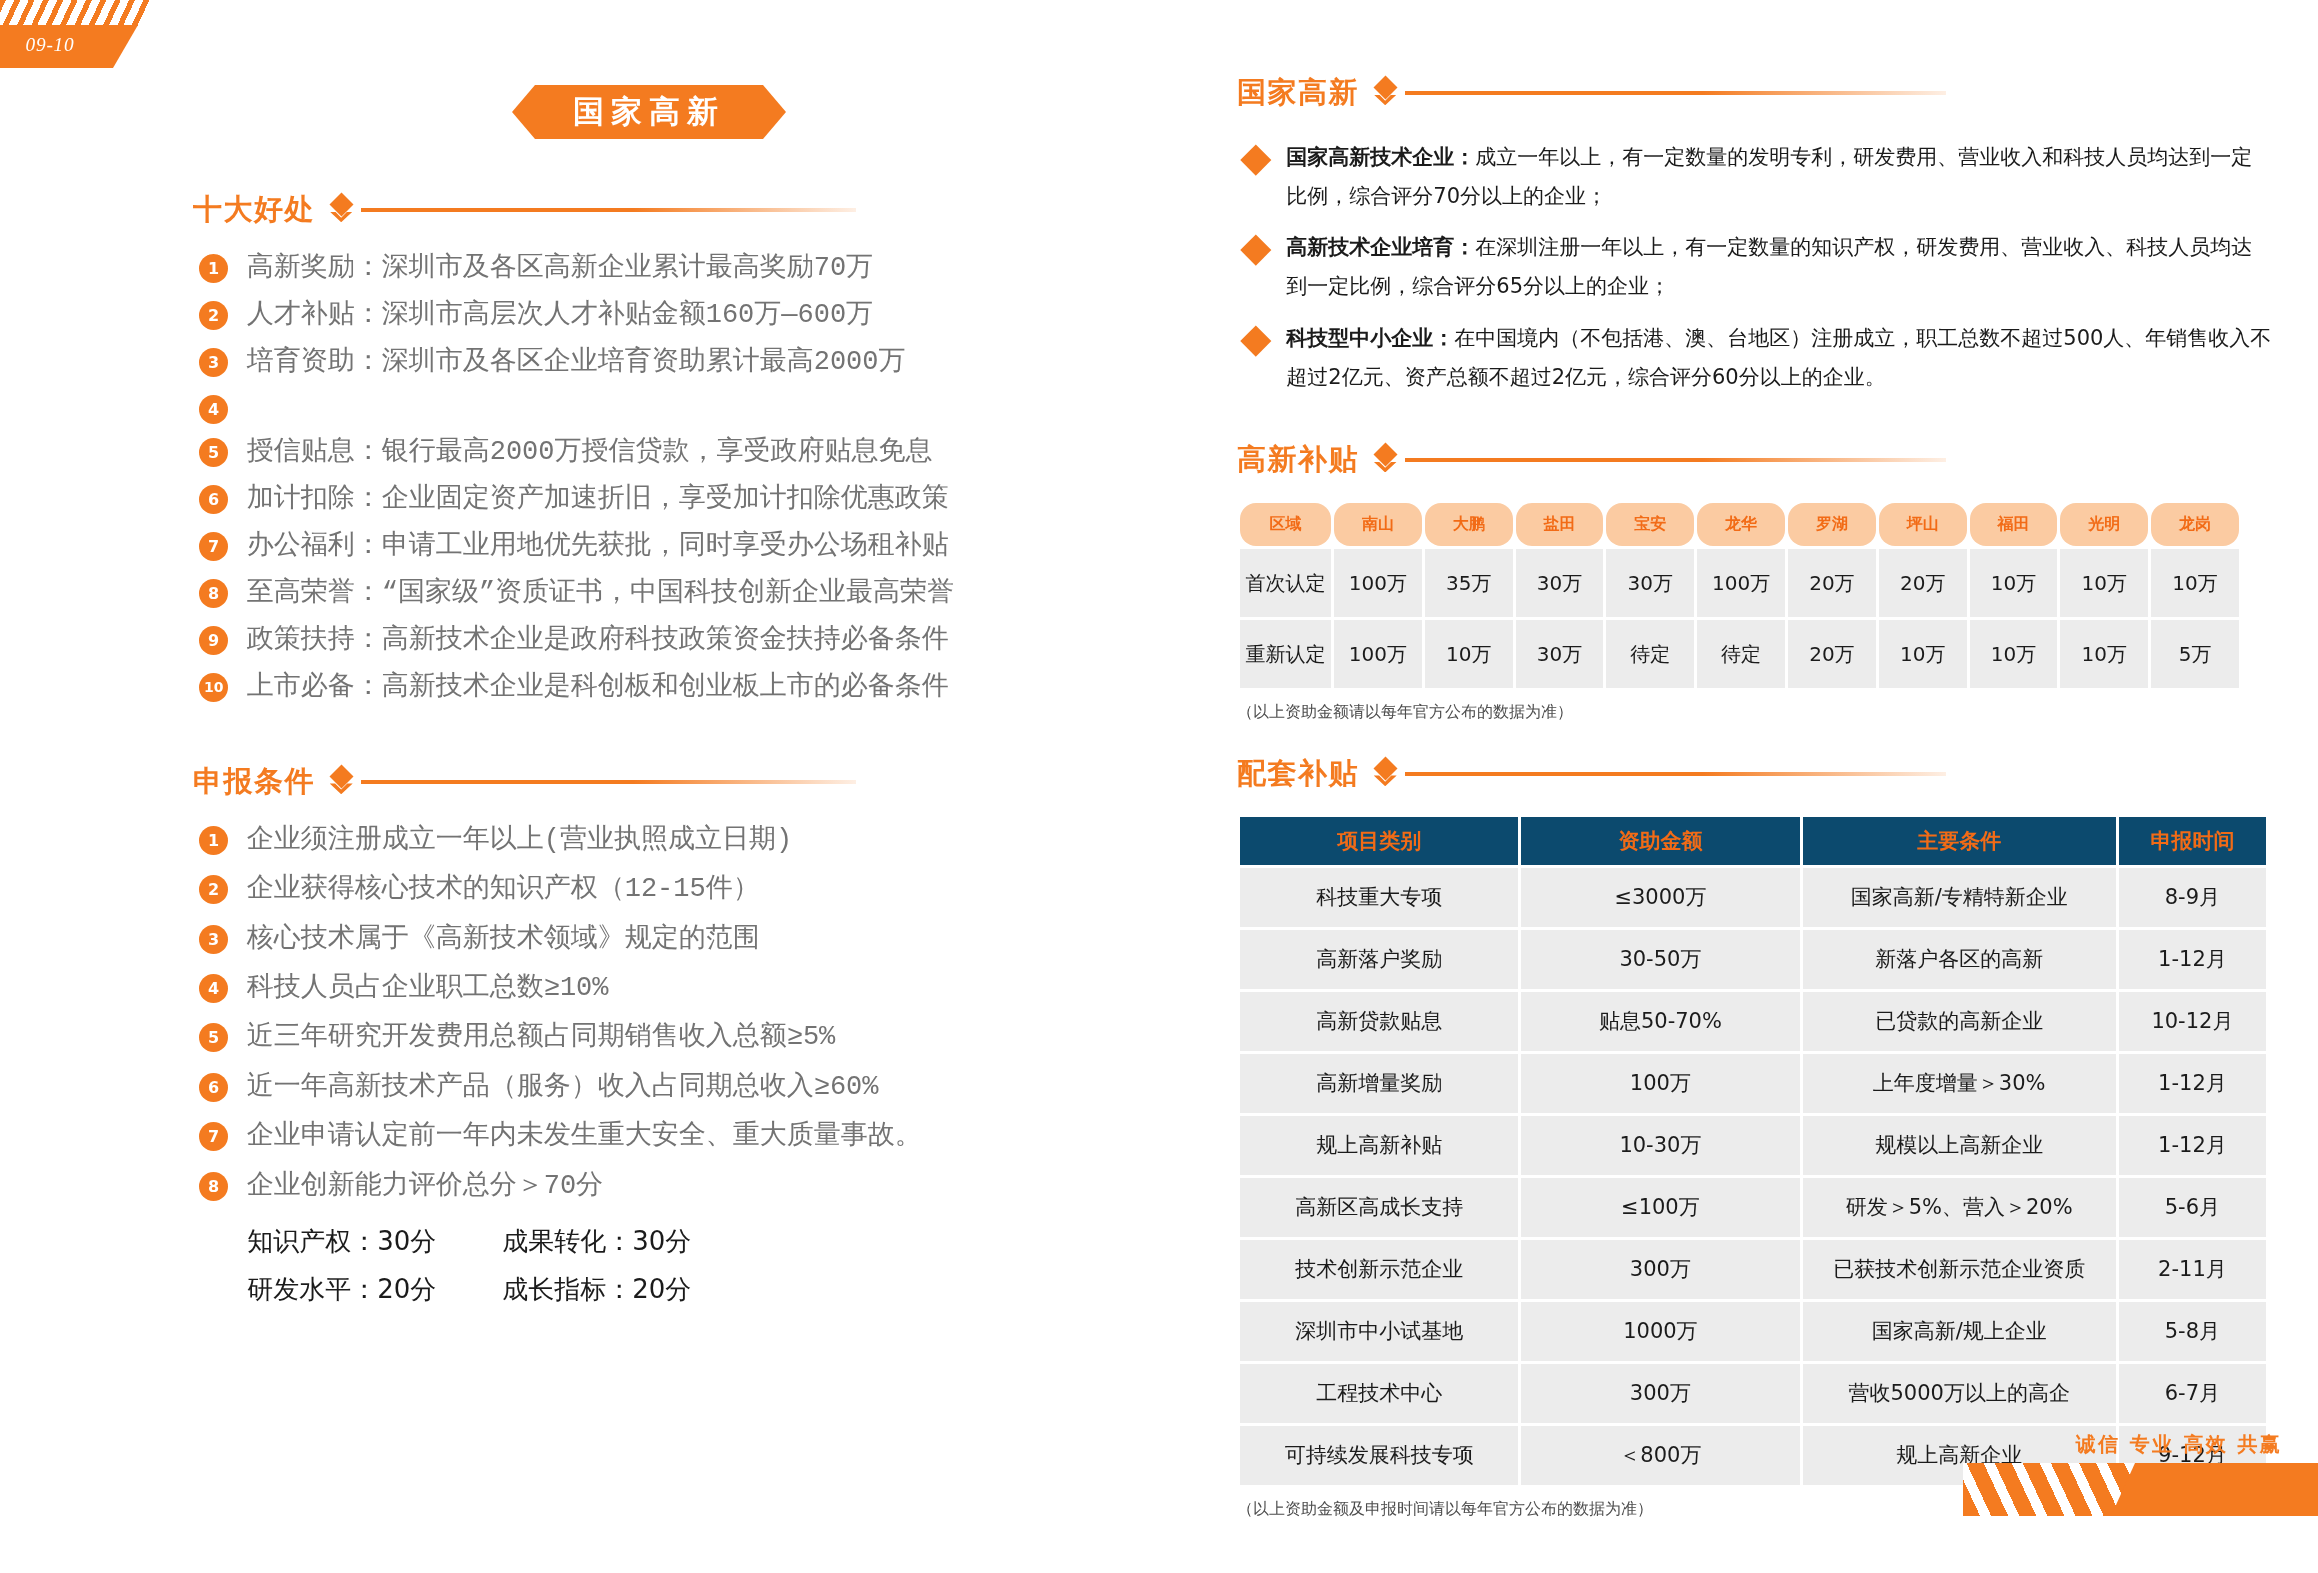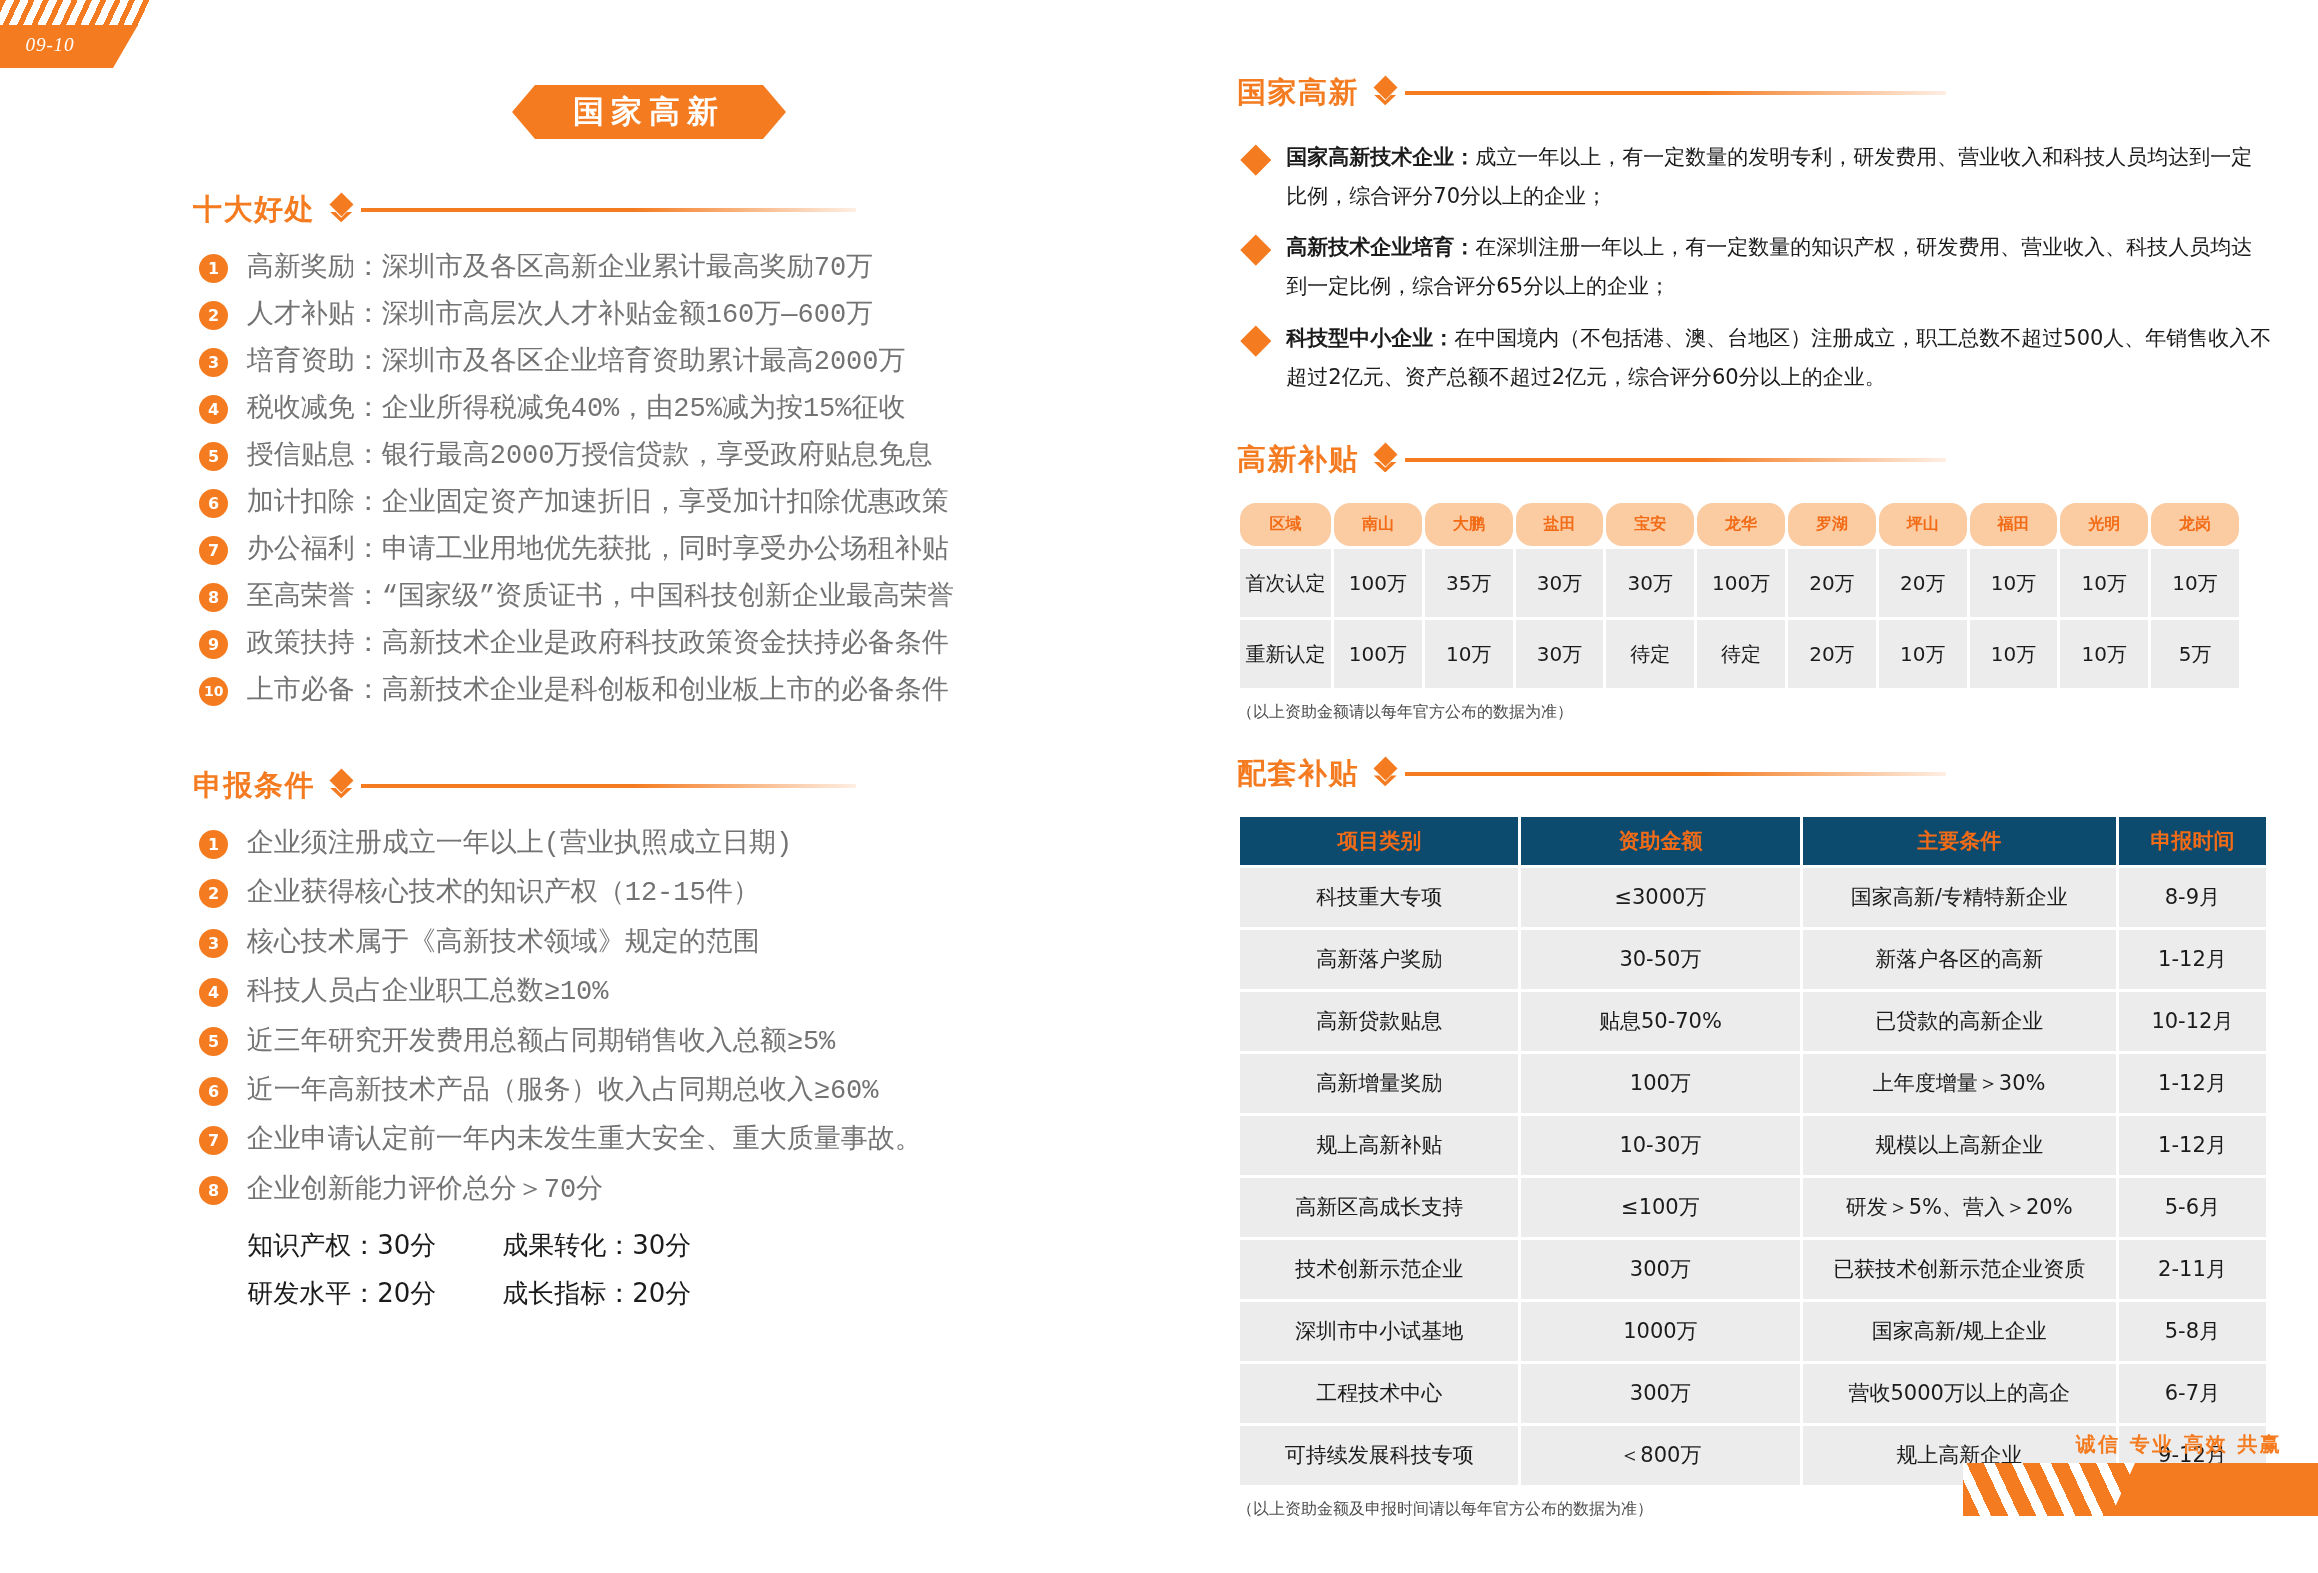--- a/index.html
+++ b/index.html
@@ -187,21 +187,20 @@
       <div class="numitem">
         <div class="badge">2</div>
         <div class="txt">人才补贴：深圳市高层次人才补贴金额160万—600万</div>
       </div>
       <div class="numitem">
         <div class="badge">3</div>
         <div class="txt">培育资助：深圳市及各区企业培育资助累计最高2000万</div>
       </div>
       <div class="numitem">
         <div class="badge">4</div>
-        <div class="txt">税收减免：企业所得税减免40%，由25%减为按15%征收</div>
       </div>
       <div class="numitem">
         <div class="badge">5</div>
         <div class="txt">授信贴息：银行最高2000万授信贷款，享受政府贴息免息</div>
       </div>
       <div class="numitem">
         <div class="badge">6</div>
         <div class="txt">加计扣除：企业固定资产加速折旧，享受加计扣除优惠政策</div>
       </div>
       <div class="numitem">

